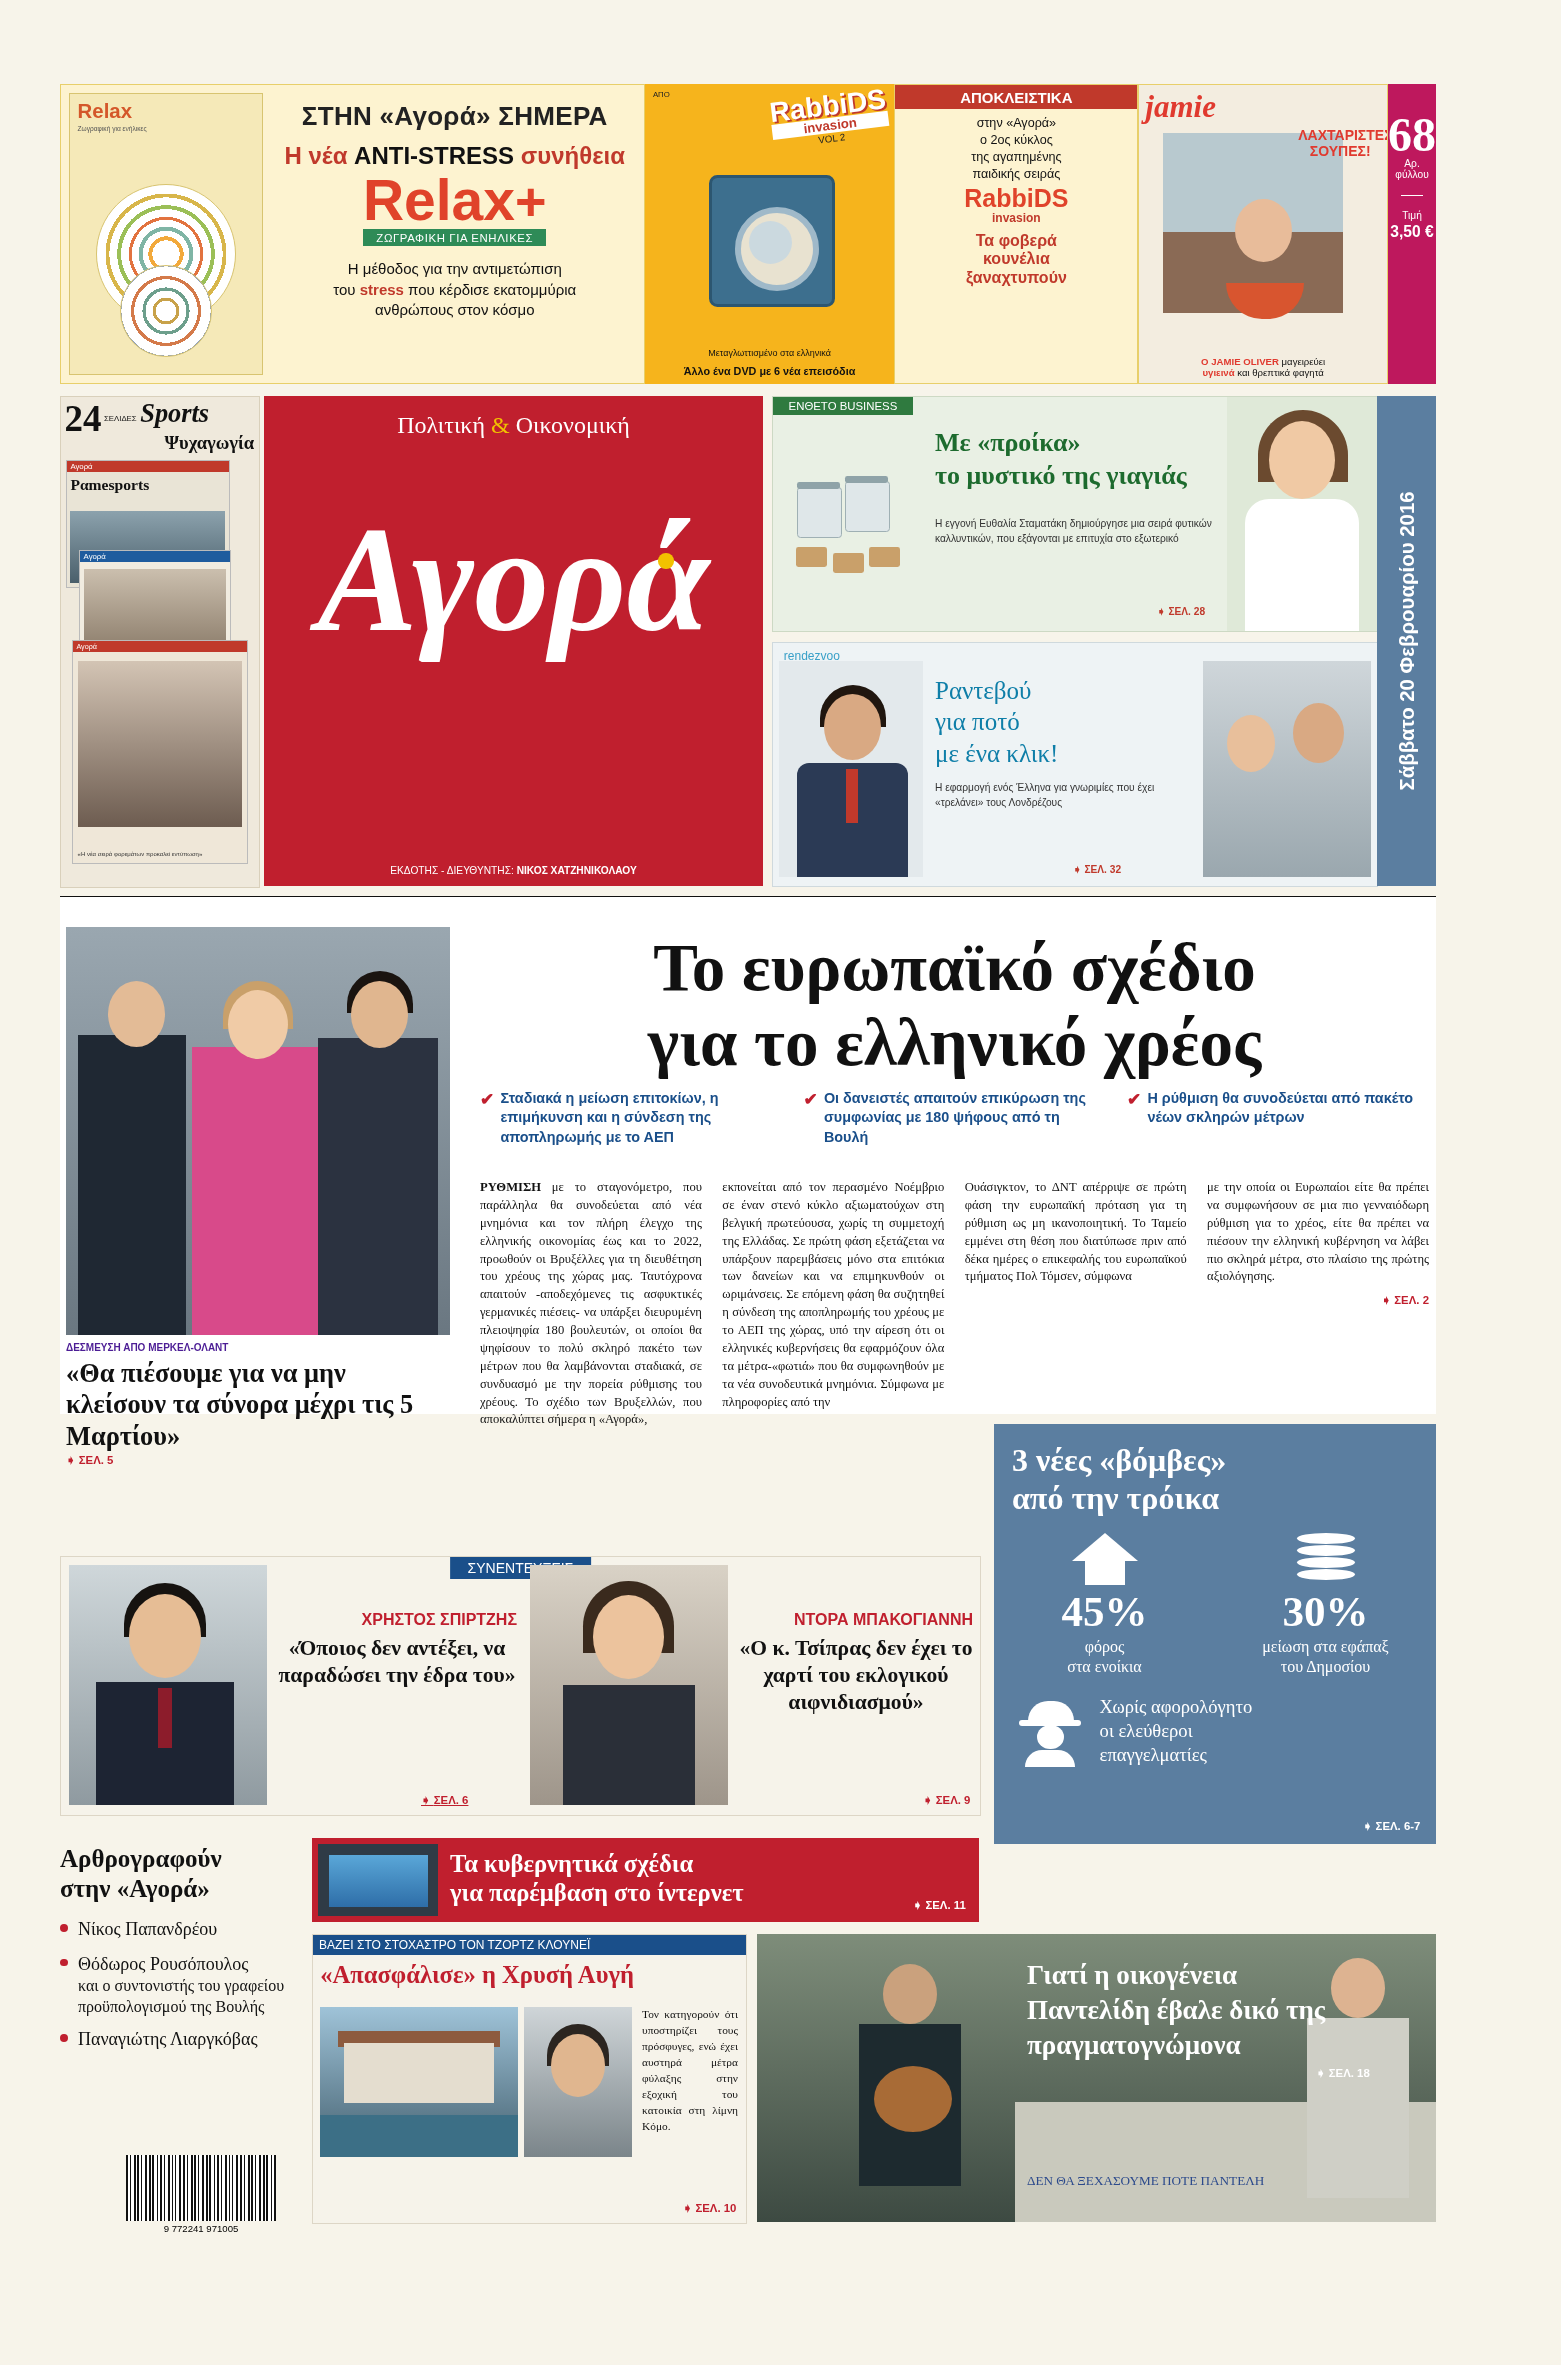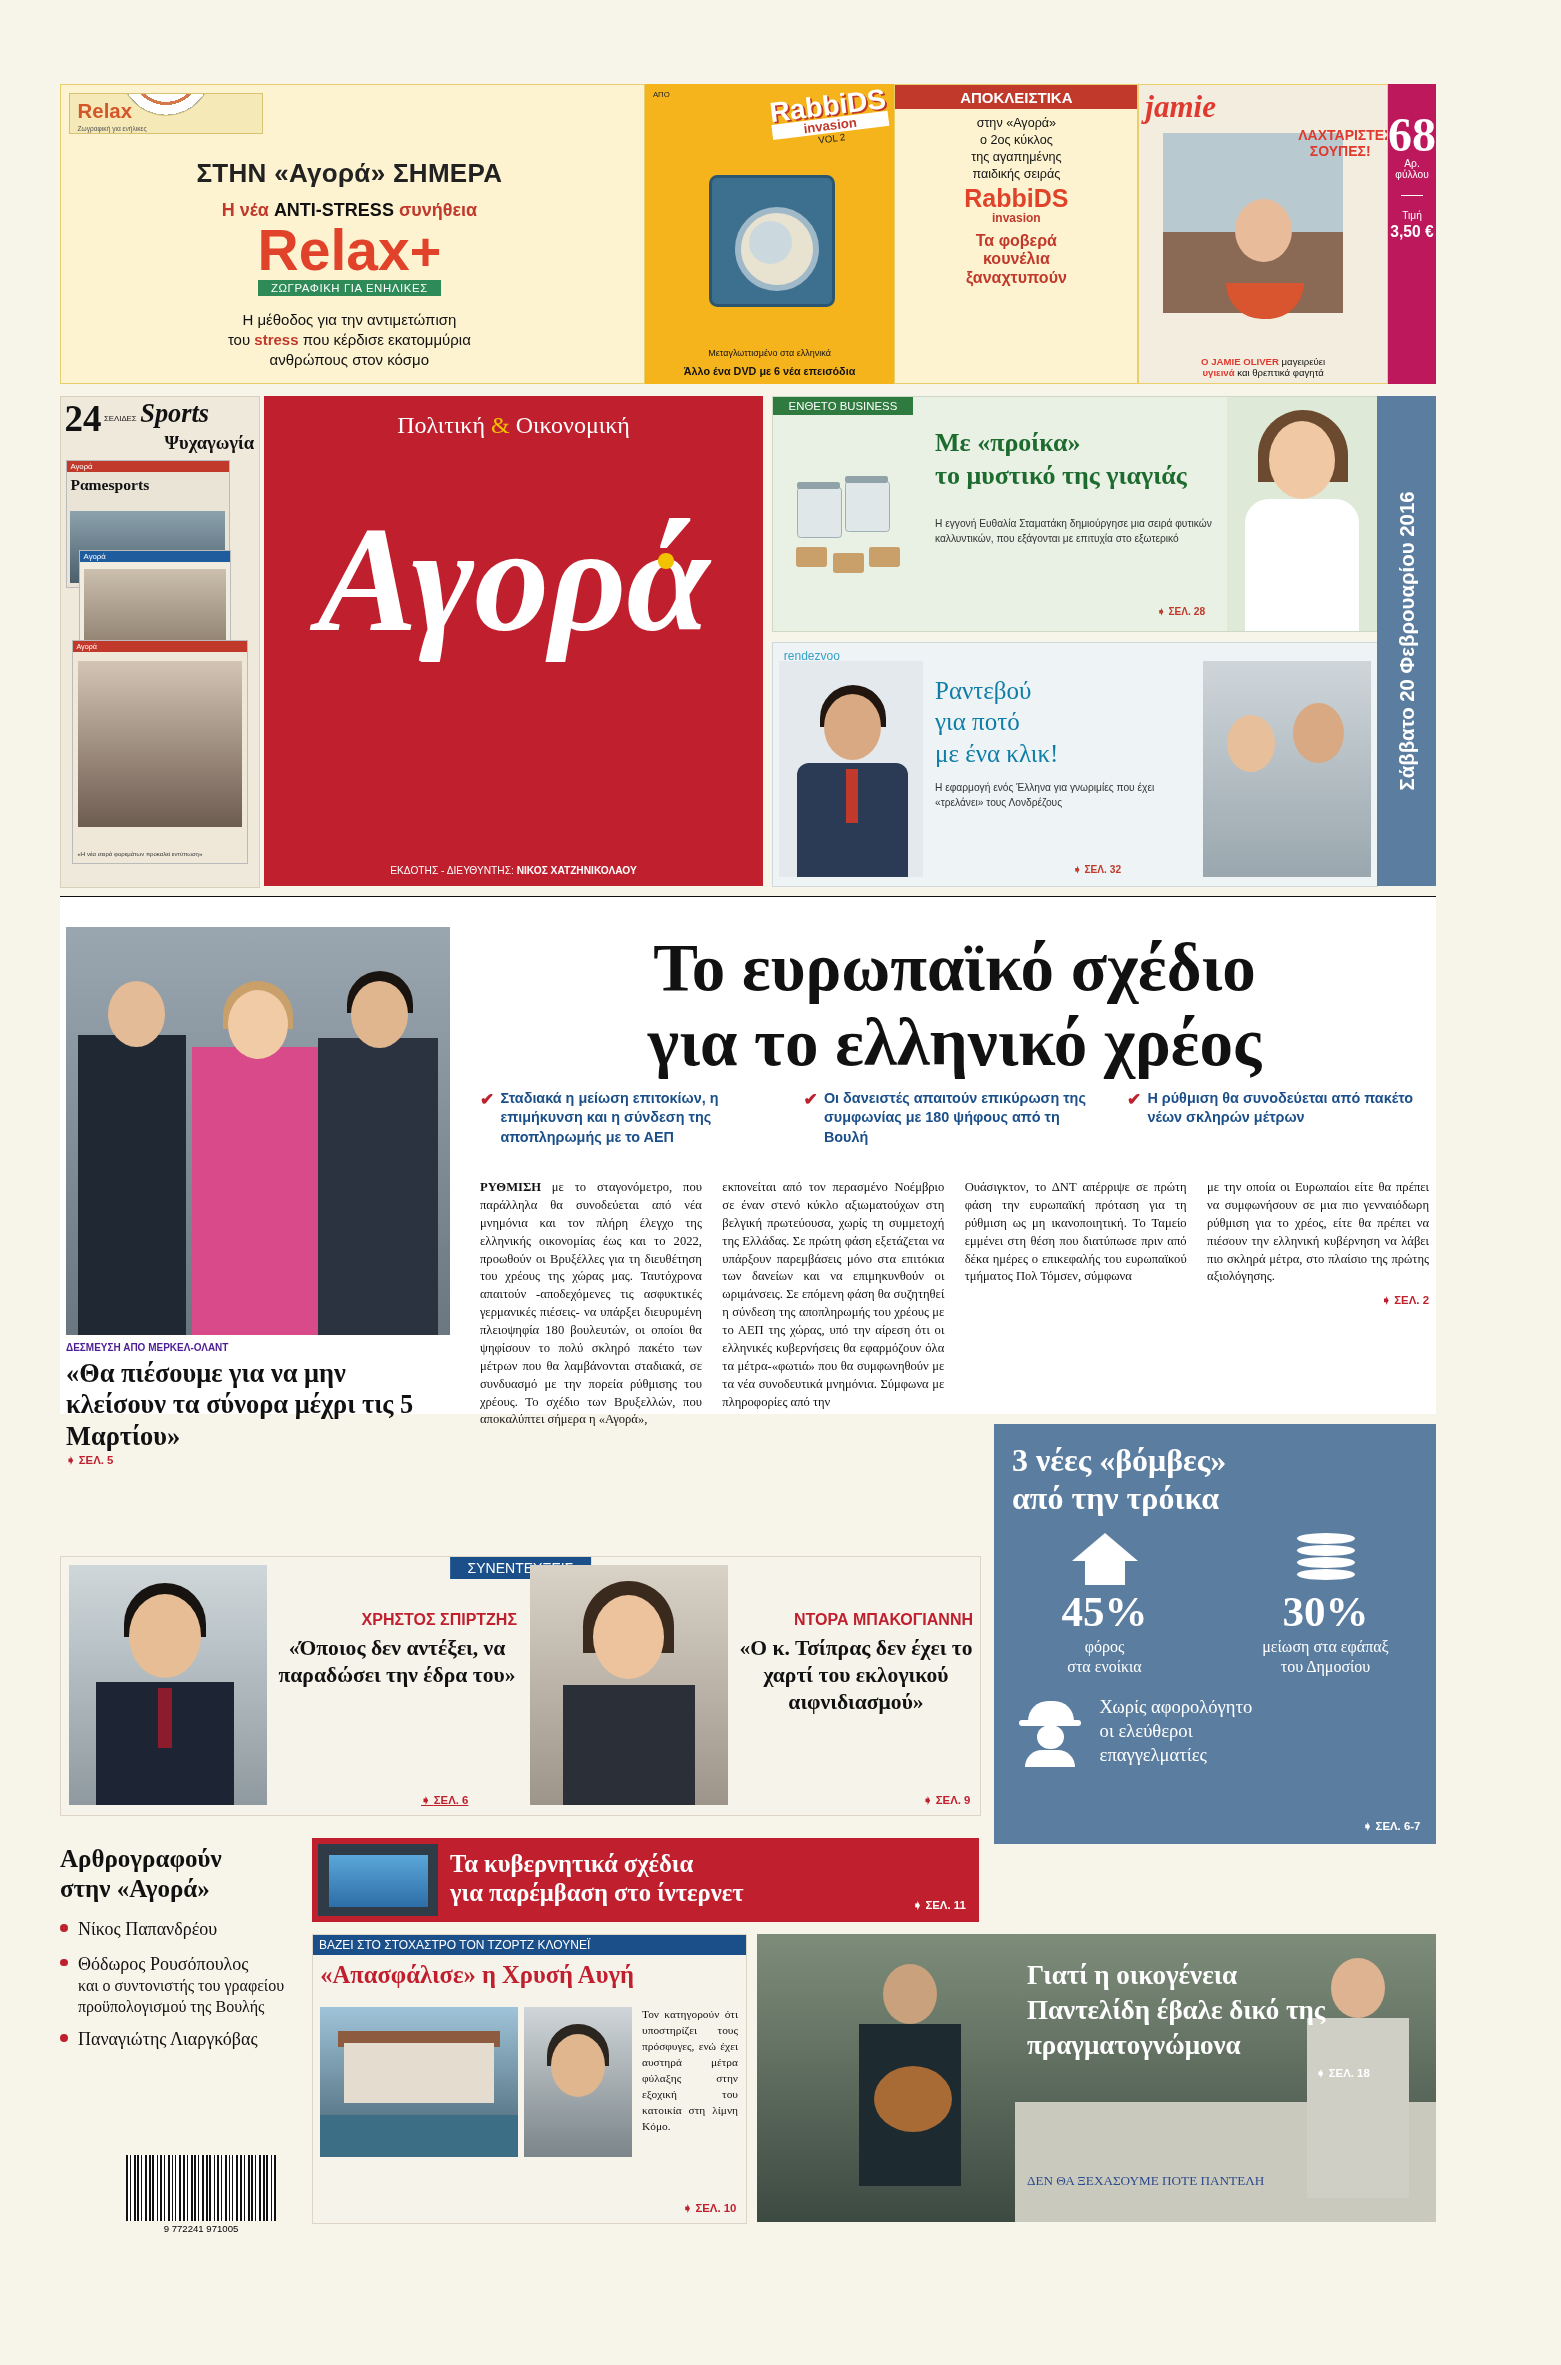--- a/index.html
+++ b/index.html
@@ -1,33 +1,33 @@
 <!DOCTYPE html>
 <html style="font-size:9.6px"><head>
 <meta charset="utf-8">
 <style>
   html,body{margin:0;padding:0;background:#faf7ef;}
   body{width:1561px;height:2366px;font-family:"Liberation Serif",serif;position:relative;overflow:hidden;}
   .page{position:absolute;inset:0;background:#f7f4ea;}
 
   
   .topstrip{position:absolute;left:60px;top:84px;width:1376px;height:300px;display:flex;}
-  .promo1{width:607px;background:#fdf3d0;border:1.8px solid #e8cf6a;position:relative;display:flex;flex-direction:column;}
+  .promo1{width:607px;background:#fdf3d0;border:1.8px solid #e8cf6a;position:relative;display:flex;}
   .promo1 .cover{width:192px;background:#f5e9b8;margin:8.4px;border:1.2px solid #d8c470;position:relative;overflow:hidden;}
   .relaxcover-title{font-size:20.4px;color:#d4572a;font-weight:bold;padding:6px 0 0 7.2px;font-family:"Liberation Sans",sans-serif;}
   .relaxcover-sub{font-size:6.6px;color:#555;padding:1.2px 7.2px;font-family:"Liberation Sans",sans-serif;}
   .mandala{position:absolute;left:50%;top:90px;transform:translateX(-50%);width:138px;height:138px;border-radius:50%;
       background:
         radial-gradient(circle at 50% 50%, #fff 0 14%, #f2a93b 14% 18%, #fff 18% 24%, #7fb5a5 24% 28%, #fff 28% 35%, #e2733f 35% 38%, #fff 38% 46%, #9bbf57 46% 50%, #fff 50% 58%, #d8b64a 58% 62%, #fff 62% 72%, #b06c9a 72% 76%, #fff 76% 86%, #4f8fa8 86% 90%, #fff 90% 100%);
       border:1.2px solid #d8c470;}
   .mandala2{position:absolute;left:50%;bottom:17px;transform:translateX(-50%);width:90px;height:90px;border-radius:50%;
       background:radial-gradient(circle at 50% 50%, #fff 0 16%, #c8a24a 16% 21%, #fff 21% 32%, #6d9f8c 32% 37%, #fff 37% 50%, #d47a4a 50% 55%, #fff 55% 70%, #8a9ec2 70% 75%, #fff 75% 100%);border:1.2px solid #d8c470;}
   .promo1 .txt{flex:1;padding:15.6px 10.8px 0 4.8px;text-align:center;}
   .promo1 .l1{font-family:"Liberation Sans",sans-serif;font-weight:bold;font-size:26px;color:#222;letter-spacing:0.3px;}
-  .promo1 .l2{font-family:"Liberation Sans",sans-serif;font-size:18px;color:#c0392b;margin-top:10.8px;font-weight:bold;}
+  .promo1 .l2{font-family:"Liberation Sans",sans-serif;font-size:24px;color:#c0392b;margin-top:10.8px;font-weight:bold;}
   .promo1 .l2 b{color:#111;}
   .relaxlogo{font-family:"Liberation Sans",sans-serif;font-weight:bold;font-size:57px;color:#e0432a;line-height:.95;margin-top:2.4px;}
   .relaxlogo .plus{color:#e0432a;font-size:54px;}
   .relaxbar{display:inline-block;background:#2e8b57;color:#fff;font-family:"Liberation Sans",sans-serif;font-size:11.4px;padding:2.4px 13.2px;margin-top:2.4px;letter-spacing:0.6px;}
   .promo1 .l3{font-family:"Liberation Sans",sans-serif;font-size:15px;color:#111;margin-top:13.2px;line-height:1.35;}
   .promo1 .l3 .red{color:#c0392b;font-weight:bold;}
 
   .promo2{width:258px;background:#f6b41c;border:1.8px solid #f6b41c;position:relative;overflow:hidden;}
   .rabbidsTop{position:absolute;left:7.2px;top:4.8px;font-family:"Liberation Sans",sans-serif;font-size:7.8px;color:#222;}
   .rabbidsLogo{position:absolute;right:6px;top:8.4px;text-align:center;transform:rotate(-7deg);}

